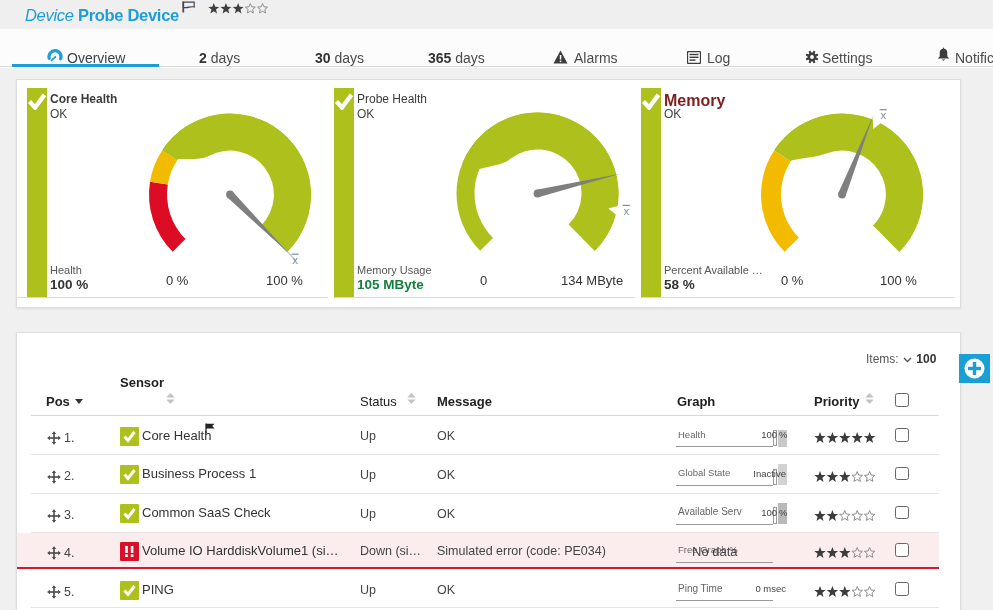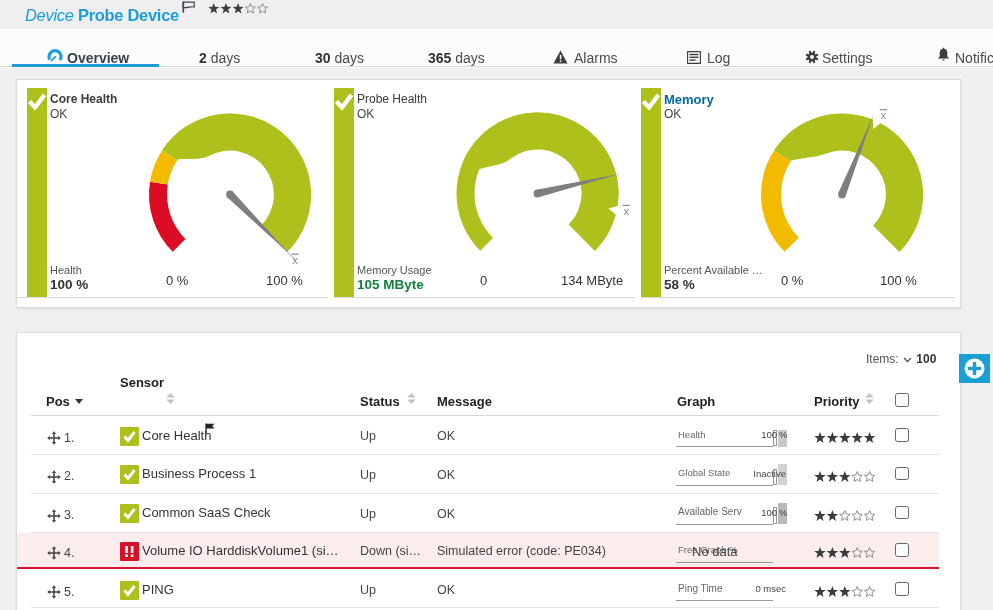--- a/index.html
+++ b/index.html
@@ -18,21 +18,21 @@
     <polygon points="30.1 0.0 28.7 3.8 24.7 4.0 27.9 6.5 26.8 10.4 30.1 8.2 33.5 10.4 32.4 6.5 35.6 4.0 31.6 3.8" fill="#3f3f3f"></polygon>
     <polygon points="42.3 0.5 40.9 3.8 37.4 4.1 40.1 6.5 39.3 10.0 42.3 8.2 45.4 10.0 44.6 6.5 47.3 4.1 43.8 3.8" fill="none" stroke="#8f8f8f" stroke-width="1"></polygon>
     <polygon points="54.5 0.5 53.1 3.8 49.6 4.1 52.3 6.5 51.5 10.0 54.5 8.2 57.6 10.0 56.8 6.5 59.5 4.1 56.0 3.8" fill="none" stroke="#8f8f8f" stroke-width="1"></polygon>
   </svg>
 <div style="position:absolute;left:0px;top:66px;width:993px;height:1px;background:#d9d9d9"></div>
 <div style="position:absolute;left:12px;top:63.5px;width:147px;height:3.5px;background:#1e9cd7"></div>
 <svg width="16" height="15" style="position:absolute;left:47px;top:49px" viewBox="0 0 16 15">
     <path d="M2.2 9.3 A 6 6 0 1 1 13.6 9.8" fill="none" stroke="#1c9ed9" stroke-width="3.2" stroke-linecap="round"></path>
     <line x1="8.4" y1="7.8" x2="4.5" y2="11.4" stroke="#1c9ed9" stroke-width="1.8" stroke-linecap="round"></line>
   </svg>
-<div style="position:absolute;left:67px;top:49.5px;font-size:14px;font-weight:bold;color:#3b4149">Overview</div>
+<div style="position:absolute;left:67px;top:49.5px;font-size:14px;font-weight:normal;color:#3b4149">Overview</div>
 <div style="position:absolute;left:199px;top:49.5px;font-size:14px;color:#4a4a4a;white-space:nowrap"><b style="color:#333">2</b>&nbsp;days</div>
 <div style="position:absolute;left:315px;top:49.5px;font-size:14px;color:#4a4a4a;white-space:nowrap"><b style="color:#333">30</b>&nbsp;days</div>
 <div style="position:absolute;left:428px;top:49.5px;font-size:14px;color:#4a4a4a;white-space:nowrap"><b style="color:#333">365</b>&nbsp;days</div>
 <svg width="15" height="14" style="position:absolute;left:553px;top:50px" viewBox="0 0 15 14">
     <path d="M7.5 0.5 L14.5 13.5 H0.5 Z" fill="#3d3d3d"></path>
     <rect x="6.8" y="5" width="1.5" height="4.5" fill="#fff"></rect>
     <rect x="6.8" y="10.6" width="1.5" height="1.5" fill="#fff"></rect>
   </svg>
 <div style="position:absolute;left:574px;top:49.5px;font-size:14px;color:#4a4a4a;white-space:nowrap">Alarms</div>
 <svg width="14" height="13" style="position:absolute;left:687px;top:51px" viewBox="0 0 14 13">
@@ -83,21 +83,21 @@
 <div style="position:absolute;left:357px;top:92px;font-size:12px;font-weight:normal;color:#3b3b3b">Probe Health</div>
 <div style="position:absolute;left:357px;top:106.5px;font-size:12px;color:#444">OK</div>
 <div style="position:absolute;left:357px;top:264px;font-size:11px;color:#555">Memory Usage</div>
 <div style="position:absolute;left:357px;top:276.5px;font-size:13.5px;font-weight:bold;color:#15803d;white-space:nowrap">105 MByte</div>
 <div style="position:absolute;left:480px;top:272.5px;font-size:13px;color:#333;white-space:nowrap">0</div>
 <div style="position:absolute;left:561px;top:272.5px;font-size:13px;color:#333;white-space:nowrap">134 MByte</div>
 <div style="position:absolute;left:641px;top:88px;width:20px;height:209px;background:#aec01b"></div>
 <svg width="18" height="18" style="position:absolute;left:642px;top:92px" viewBox="0 0 18 18">
     <path d="M1.5 9.5 L7 15.5 L16.5 2.8" stroke="#fff" stroke-width="4.3" fill="none"></path>
   </svg>
-<div style="position:absolute;left:664px;top:92px;font-size:13px;font-weight:bold;color:#0369a1">Memory</div>
+<div style="position:absolute;left:664px;top:92px;font-size:16px;font-weight:bold;color:#7f1d1d">Memory</div>
 <div style="position:absolute;left:664px;top:106.5px;font-size:12px;color:#444">OK</div>
 <div style="position:absolute;left:664px;top:264px;font-size:11px;color:#555">Percent Available …</div>
 <div style="position:absolute;left:664px;top:276.5px;font-size:13.5px;font-weight:bold;color:#333;white-space:nowrap">58 %</div>
 <div style="position:absolute;left:781px;top:272.5px;font-size:13px;color:#333;white-space:nowrap">0 %</div>
 <div style="position:absolute;left:880px;top:272.5px;font-size:13px;color:#333;white-space:nowrap">100 %</div>
 <svg width="945" height="229" viewBox="16 79 945 229" style="position:absolute;left:16px;top:79px">
     <path d="M 172.7 251.8 A 81 81 0 0 1 150.0 181.8 L 167.8 184.6 A 63 63 0 0 0 185.5 239.0 Z" fill="#dc0c24"></path>
     <path d="M 150.0 181.8 A 81 81 0 0 1 162.1 150.4 L 177.2 160.2 A 63 63 0 0 0 167.8 184.6 Z" fill="#f2bb00"></path>
     <path d="M 162.1 150.4 A 81 81 0 1 1 287.3 251.8 L 274.5 239.0 A 63 63 0 1 0 177.2 160.2 Z" fill="#aec01b"></path>
     <path d="M 162.8 149.2 A 81 81 0 1 1 287.3 251.8 L 261.1 225.6 A 44 44 0 0 0 209.3 155.7 L 206.9 156.8 L 204.2 157.7 L 201.2 158.3 L 197.8 158.7 L 193.8 158.9 L 189.2 159.0 L 183.9 159.1 L 177.8 159.3 Z" fill="#aec01b"></path>
@@ -136,21 +136,21 @@
 <div style="position:absolute;left:17px;top:567px;width:922px;height:2px;background:#dc1430"></div>
 <div style="position:absolute;left:46px;top:393.5px;font-size:13px;font-weight:bold;color:#222">Pos</div>
 <svg width="8" height="5" style="position:absolute;left:75px;top:399px" viewBox="0 0 8 5">
     <polygon points="0,0 8,0 4,5" fill="#333"></polygon>
   </svg>
 <div style="position:absolute;left:120px;top:375px;font-size:13px;font-weight:bold;color:#222">Sensor</div>
 <svg width="9" height="11" style="position:absolute;left:166px;top:393px" viewBox="0 0 9 11">
     <polygon points="4.5,0 8.7,4.5 0.3,4.5" fill="#c3c3c3"></polygon>
     <polygon points="4.5,11 8.7,6.5 0.3,6.5" fill="#c3c3c3"></polygon>
   </svg>
-<div style="position:absolute;left:360px;top:393.5px;font-size:13px;font-weight:bold;color:#222">Status</div>
+<div style="position:absolute;left:360px;top:393.5px;font-size:13px;font-weight:normal;color:#222">Status</div>
 <svg width="9" height="11" style="position:absolute;left:407px;top:393px" viewBox="0 0 9 11">
     <polygon points="4.5,0 8.7,4.5 0.3,4.5" fill="#c3c3c3"></polygon>
     <polygon points="4.5,11 8.7,6.5 0.3,6.5" fill="#c3c3c3"></polygon>
   </svg>
 <div style="position:absolute;left:437px;top:393.5px;font-size:13px;font-weight:bold;color:#222">Message</div>
 <div style="position:absolute;left:677px;top:393.5px;font-size:13px;font-weight:bold;color:#222">Graph</div>
 <div style="position:absolute;left:814px;top:393.5px;font-size:13px;font-weight:bold;color:#222">Priority</div>
 <svg width="9" height="11" style="position:absolute;left:865px;top:393px" viewBox="0 0 9 11">
     <polygon points="4.5,0 8.7,4.5 0.3,4.5" fill="#c3c3c3"></polygon>
     <polygon points="4.5,11 8.7,6.5 0.3,6.5" fill="#c3c3c3"></polygon>

